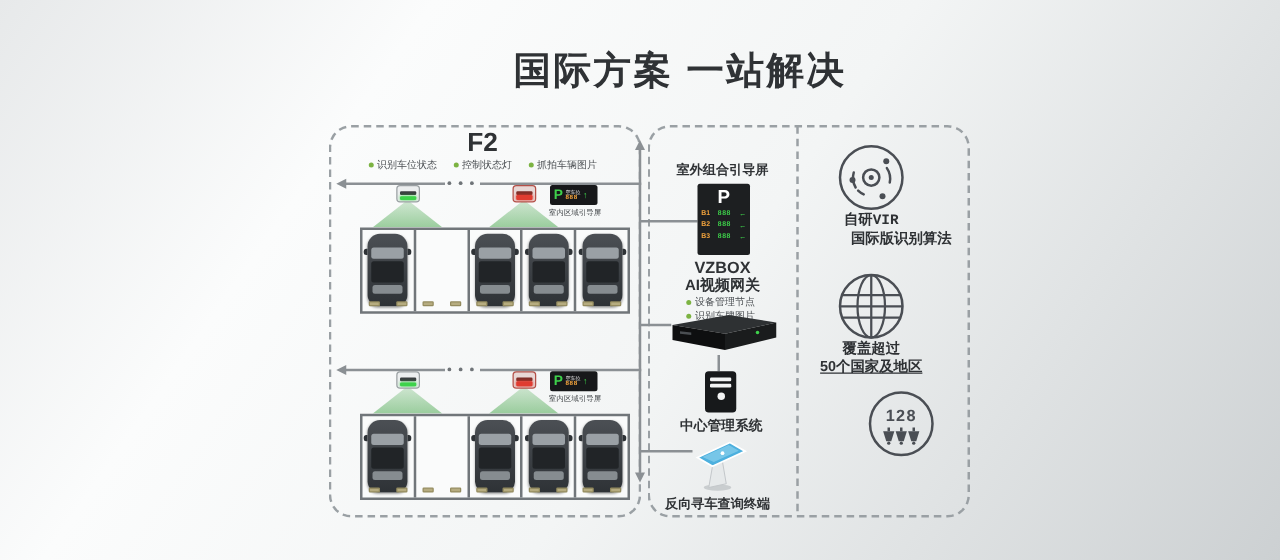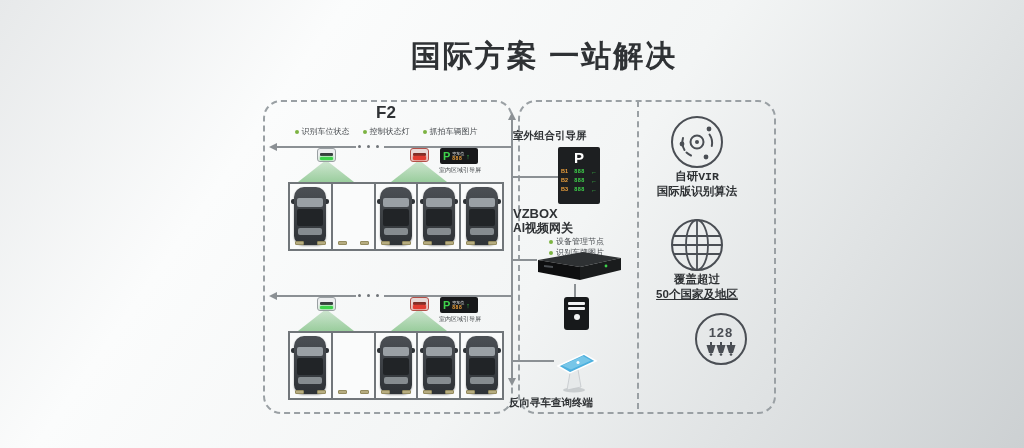--- a/index.html
+++ b/index.html
@@ -9,21 +9,21 @@
   .abs{position:absolute;}
   
   .title{left:0;top:36px;width:1024px;text-align:center;font-size:30px;font-weight:700;
     letter-spacing:2px;color:#2f3235;margin-left:32px;}
   
   .panel{border:2px dashed #9aa0a4;border-radius:18px;background:transparent;}
   .panel.left{left:263px;top:100px;width:246px;height:310px;}
   .panel.right{left:518px;top:100px;width:254px;height:310px;}
   .divider{left:637px;top:101px;height:308px;width:0;border-left:2px dashed #9aa0a4;}
   
-  .f2{left:263px;top:103px;width:246px;text-align:center;font-size:17px;font-weight:700;}
+  .f2{left:263px;top:103px;width:246px;text-align:center;font-size:21px;font-weight:700;}
   .legend{left:263px;top:126px;width:246px;display:flex;justify-content:center;gap:13px;}
   .litem{display:flex;align-items:center;gap:3px;font-size:8px;color:#4a4e52;}
   .gdot{width:4px;height:4px;border-radius:50%;background:#7cb342;flex:0 0 auto;}
   
   .line{background:#8b9094;}
   .ah-left{width:0;height:0;border-top:4px solid transparent;border-bottom:4px solid transparent;
     border-right:8px solid #8b9094;}
   .ah-up{width:0;height:0;border-left:4px solid transparent;border-right:4px solid transparent;
     border-bottom:8px solid #8b9094;}
   .ah-down{width:0;height:0;border-left:4px solid transparent;border-right:4px solid transparent;
@@ -61,21 +61,21 @@
     background:linear-gradient(180deg,#4b4f54,#2e3236);border-radius:10px 10px 9px 9px;
     box-shadow:0 1px 2px rgba(0,0,0,.35);}
   .stall.occupied .car{display:block;}
   .car i{position:absolute;display:block;}
   .car .ws{left:3px;right:3px;top:11px;height:9px;background:#9aa0a5;border-radius:2px;}
   .car .roof{left:3px;right:3px;top:22px;height:17px;background:#212427;border-radius:2px;}
   .car .rw{left:4px;right:4px;top:41px;height:7px;background:#868c90;border-radius:2px;}
   .car .m1{left:-3px;top:12px;width:3px;height:5px;background:#2e3236;border-radius:2px 0 0 2px;}
   .car .m2{right:-3px;top:12px;width:3px;height:5px;background:#2e3236;border-radius:0 2px 2px 0;}
   
-  .midcap{width:130px;text-align:left;font-weight:700;color:#2f3235;}
+  .midcap{width:130px;text-align:center;font-weight:700;color:#2f3235;}
   .odisplay{width:42px;height:57px;background:#1d1f21;border-radius:2px;box-sizing:border-box;
     padding:2px 3px;display:flex;flex-direction:column;}
   .odisplay .op{color:#fff;font-size:15px;font-weight:700;text-align:center;line-height:18px;}
   .odisplay .orow{display:flex;justify-content:space-between;align-items:center;height:9px;line-height:1;}
   .odisplay .zone{color:#f0a23c;font-size:5.5px;font-weight:700;}
   .odisplay .cnt{color:#3ed24b;font-size:5.5px;font-weight:700;letter-spacing:.5px;}
   .odisplay .arr{color:#3ed24b;font-size:6px;font-weight:700;}
   .vzitem{display:flex;align-items:center;gap:3px;font-size:8px;color:#4a4e52;}
   .tower{width:25px;height:33px;background:#17191b;border-radius:3px;}
   .tower i{position:absolute;display:block;left:4px;right:4px;height:3px;background:#f2f3f4;border-radius:1px;}
@@ -318,20 +318,21 @@
       <circle cx="72" cy="17" r="1.4" fill="#3ed24b"></circle>
       <rect x="10" y="15" width="9" height="2" fill="#4a4e52" transform="skewY(6)"></rect>
     </svg>
   </div>
 
   <div class="abs tower" style="left:564px;top:297px;">
       <i class="sl1"></i>
       <i class="sl2"></i>
       <i class="cir"></i>
     </div>
+  <div class="abs midcap" style="left:512px;top:333px;font-size:11px;">中心管理系统</div>
 
   <div class="abs" style="left:548px;top:350px;">
     <svg width="52" height="44" viewBox="0 0 52 44">
       <ellipse cx="26" cy="40" rx="11" ry="2.5" fill="#c9cdcf"></ellipse>
       <polygon points="22,23 30,19.5 33,37 19,40" fill="#e6e9ea" stroke="#c3c7ca" stroke-width="0.8"></polygon>
       <polygon points="10,16 36,4 48,11 22,23" fill="#4db0de" stroke="#ffffff" stroke-width="1.5"></polygon>
       <polygon points="14,15.5 35,6 43,10.5 23,19.5" fill="#9bd8f1" opacity="0.55"></polygon>
       <circle cx="30" cy="12.5" r="1.5" fill="#ffffff"></circle>
     </svg>
   </div>
@@ -344,21 +345,21 @@
       <circle cx="28" cy="28" r="2" fill="#4a4e54"></circle>
       <circle cx="40" cy="15" r="2.4" fill="#4a4e54"></circle>
       <circle cx="13" cy="30" r="2.4" fill="#4a4e54"></circle>
       <circle cx="37" cy="43" r="2.4" fill="#4a4e54"></circle>
       <path d="M40.5,20.5 A15,15 0 0 1 42.8,32" fill="none" stroke="#4a4e54" stroke-width="2" stroke-linecap="round"></path>
       <path d="M15.5,36 A15,15 0 0 1 14,24" fill="none" stroke="#4a4e54" stroke-width="2" stroke-linecap="round"></path>
       <path d="M22,41.5 A15,15 0 0 1 17.5,38.5" fill="none" stroke="#4a4e54" stroke-width="2" stroke-linecap="round"></path>
     </svg>
   </div>
   <div class="abs feat-label" style="left:627px;top:169px;font-family:Liberation Mono, monospace;">自研VIR</div>
-  <div class="abs feat-label" style="left:627px;top:184px;">国际版识别算法</div>
+  <div class="abs feat-label" style="left:651px;top:184px;">国际版识别算法</div>
 
   <div class="abs" style="left:669px;top:217px;">
     <svg width="56" height="56" viewBox="0 0 56 56">
       <circle cx="28" cy="28" r="25" fill="none" stroke="#4a4e54" stroke-width="2"></circle>
       <ellipse cx="28" cy="28" rx="11" ry="25" fill="none" stroke="#4a4e54" stroke-width="1.8"></ellipse>
       <line x1="28" y1="3" x2="28" y2="53" stroke="#4a4e54" stroke-width="1.8"></line>
       <line x1="4.7" y1="19" x2="51.3" y2="19" stroke="#4a4e54" stroke-width="1.8"></line>
       <line x1="3" y1="28" x2="53" y2="28" stroke="#4a4e54" stroke-width="1.8"></line>
       <line x1="4.7" y1="37" x2="51.3" y2="37" stroke="#4a4e54" stroke-width="1.8"></line>
     </svg>

